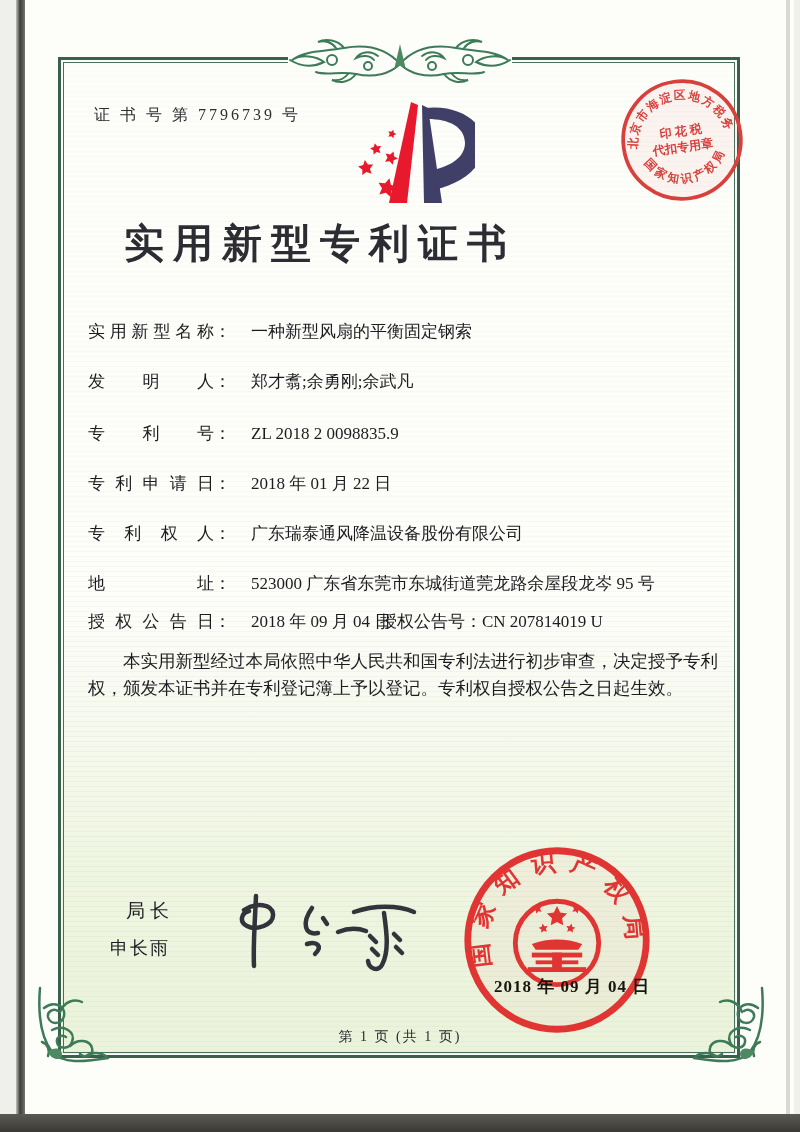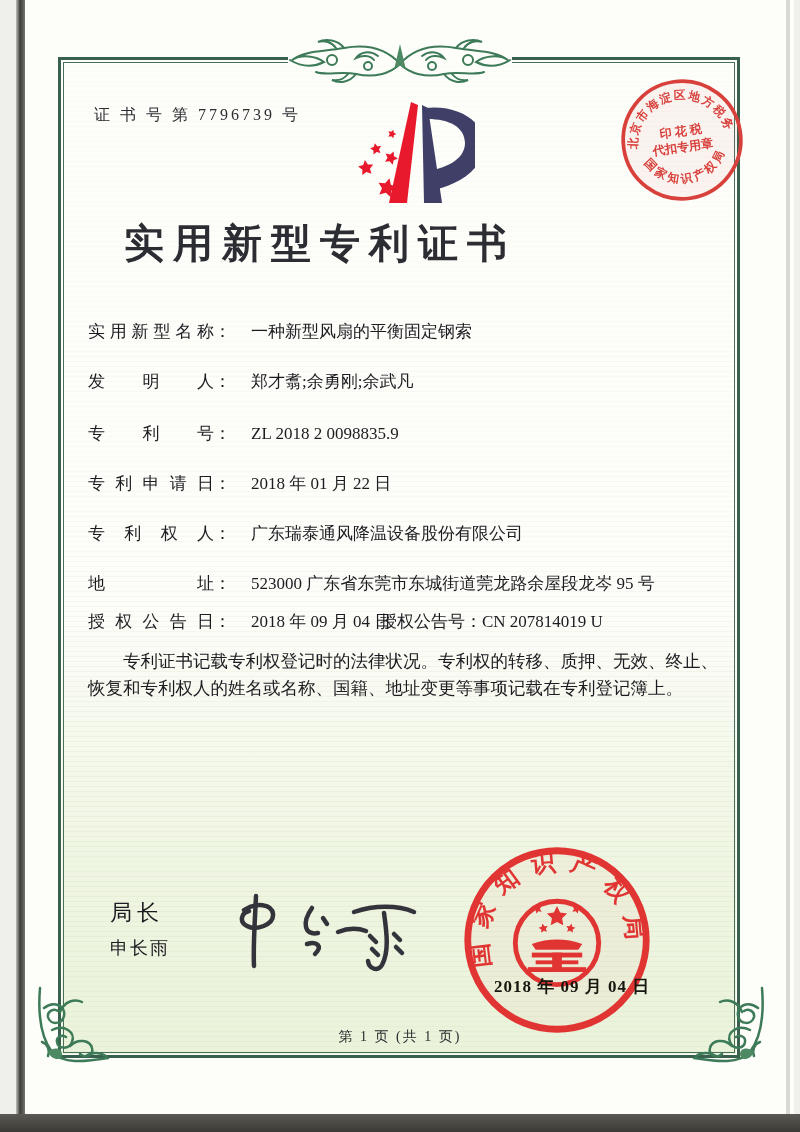--- a/index.html
+++ b/index.html
@@ -27,21 +27,21 @@
   .cert-no{left:94px;top:105px;font-size:16px;letter-spacing:3px;color:#2e2e33;}
   .title{left:0;top:216px;width:640px;text-align:center;font-size:40px;font-weight:bold;
          letter-spacing:9px;color:#2c2c33;}
   .field{left:88px;font-size:17px;white-space:nowrap;color:#1c1c20;}
   .flabel{display:inline-block;width:126px;text-align:justify;text-align-last:justify;
           -moz-text-align-last:justify;vertical-align:bottom;}
   .fvalue{margin-left:20px;}
   .grant-right{position:absolute;left:292px;top:0;white-space:nowrap;}
   .paras{left:88px;top:648px;width:630px;font-size:17.5px;line-height:27px;text-align:justify;}
   .paras p{margin:0;text-indent:2em;}
-  .director-title{left:110px;top:898px;font-size:22px;letter-spacing:5px;font-family:Liberation Mono, monospace;}
+  .director-title{left:126px;top:898px;font-size:19px;letter-spacing:5px;font-family:Liberation Mono, monospace;}
   .director-name{left:110px;top:936px;font-size:18px;letter-spacing:2px;}
   .seal-date{left:494px;top:975px;font-size:17px;font-weight:bold;letter-spacing:1px;color:#17170f;z-index:6;}
   .footer{left:0;top:1028px;width:800px;text-align:center;font-size:14px;letter-spacing:2px;color:#2a2a2e;}
   svg{display:block;}
   .logo-svg{left:345px;top:96px;z-index:2;}
   .tax-stamp{left:612px;top:70px;z-index:3;transform:rotate(-8deg);}
   .seal-svg{left:460px;top:843px;z-index:5;opacity:0.92;}
   .sig-svg{left:226px;top:886px;z-index:4;}
   .orn{z-index:2;}
 </style>
@@ -154,21 +154,21 @@
   <span class="flabel">地址</span><span>：</span><span class="fvalue">523000 广东省东莞市东城街道莞龙路余屋段龙岑 95 号</span>
 </div>
 <div class="abs field" style="top:610px;width:630px;">
   <span class="flabel">授权公告日</span><span>：</span><span class="fvalue">2018 年 09 月 04 日</span>
   <span class="grant-right">
     <span>授权公告号</span><span>：</span><span>CN 207814019 U</span>
   </span>
 </div>
 
 <div class="abs paras">
-  <p>专利证书记载专利权登记时的法律状况。专利权的转移、质押、无效、终止、恢复和专利权人的姓名或名称、国籍、地址变更等事项记载在专利登记簿上。</p>
+  <p>本实用新型经过本局依照中华人民共和国专利法进行初步审查，决定授予专利权，颁发本证书并在专利登记簿上予以登记。专利权自授权公告之日起生效。</p>
 </div>
 
 <div class="abs director-title">局长</div>
 <div class="abs director-name">申长雨</div>
 
 <svg class="abs sig-svg" width="195" height="90" viewBox="0 0 195 90">
   <g stroke="#32333b" fill="none" stroke-width="4.5" stroke-linecap="round" stroke-linejoin="round">
     <path d="M30,10 C29,34 27,58 28,80"></path>
     <path d="M18,24 C30,16 46,18 47,28 C48,39 30,45 21,40 C13,36 15,27 23,25"></path>
     <path d="M86,22 C76,36 78,50 92,47 M81,58 C91,55 97,60 89,68"></path>

